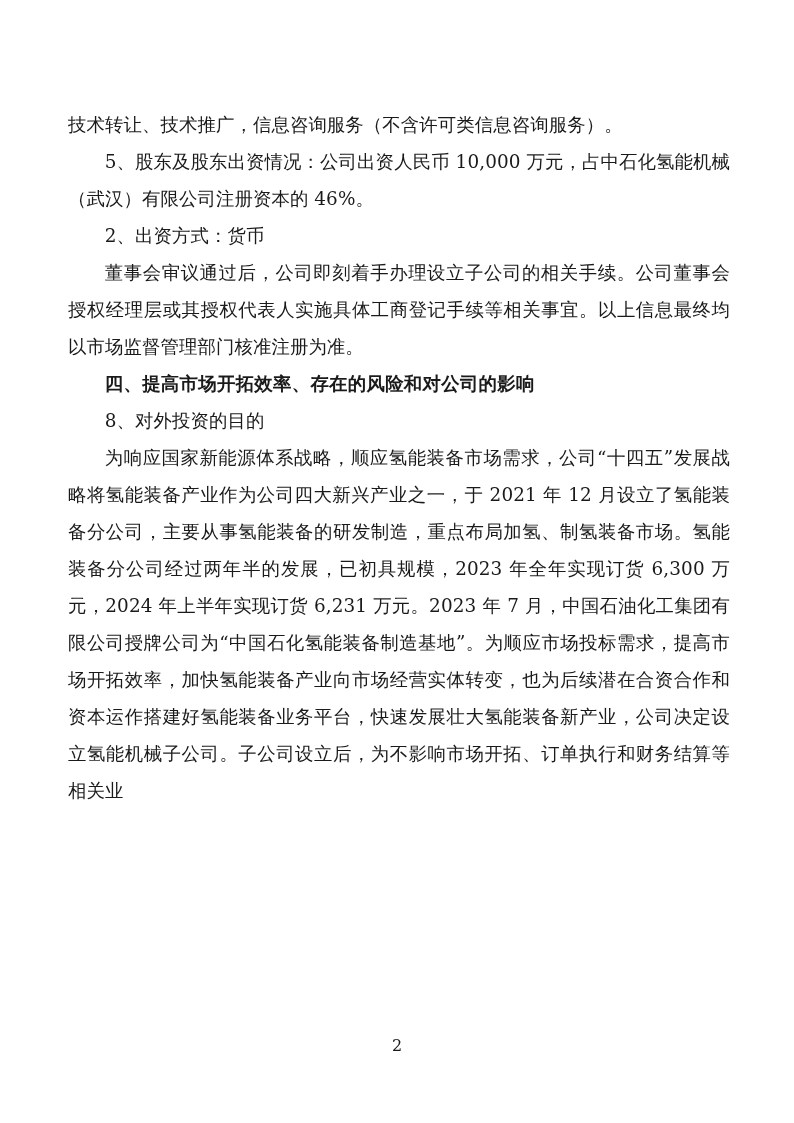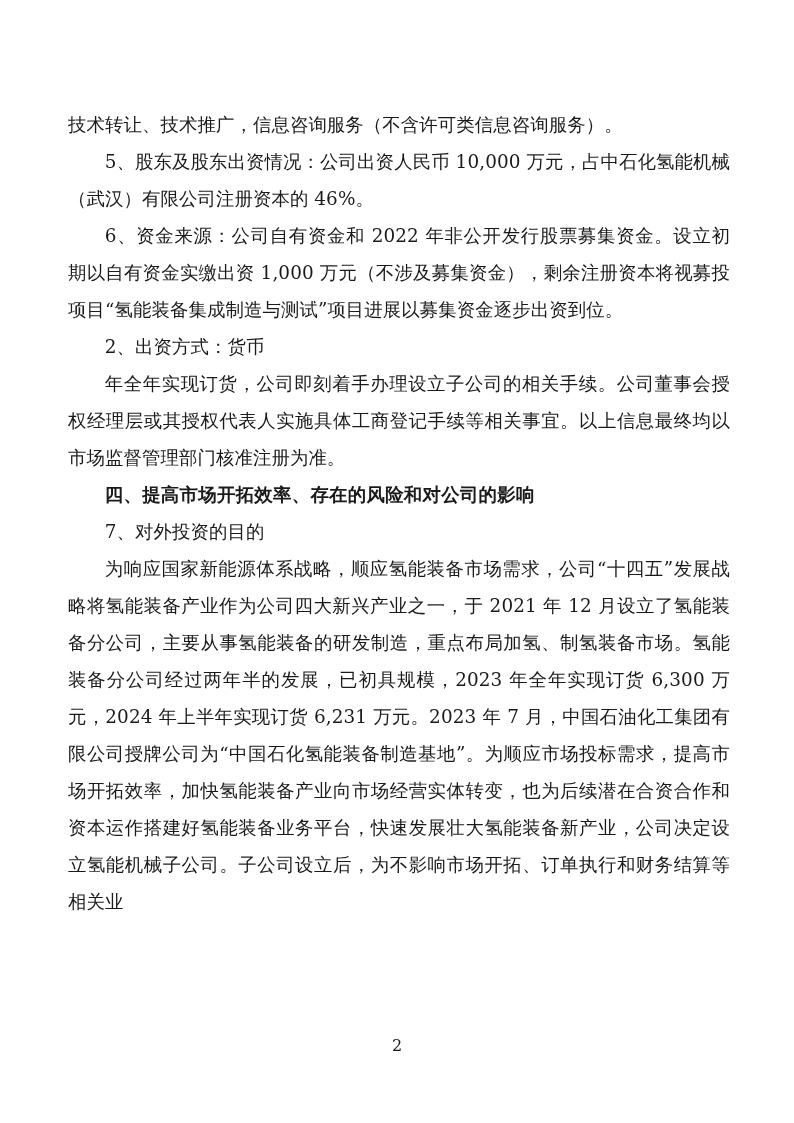--- a/index.html
+++ b/index.html
@@ -56,30 +56,29 @@
 <body>
 
 <div class="page">
   <div class="content">
 
     <p class="body-line">技术转让、技术推广，信息咨询服务（不含许可类信息咨询服务）。</p>
 
 
     <p class="indent">5、股东及股东出资情况：公司出资人民币 10,000 万元，占中石化氢能机械（武汉）有限公司注册资本的 46%。</p>
 
-    <p class="indent">6、资金来源：公司自有资金和 2022 年非公开发行股票募集资金。设立初期以自有资金实缴出资 1,000 万元（不涉及募集资金），剩余注册资本将视募投项目“氢能装备集成制造与测试”项目进展以募集资金逐步出资到位。</p>
 
     <p class="indent">2、出资方式：货币</p>
 
-    <p class="indent">年全年实现订货，公司即刻着手办理设立子公司的相关手续。公司董事会授权经理层或其授权代表人实施具体工商登记手续等相关事宜。以上信息最终均以市场监督管理部门核准注册为准。</p>
+    <p class="indent">董事会审议通过后，公司即刻着手办理设立子公司的相关手续。公司董事会授权经理层或其授权代表人实施具体工商登记手续等相关事宜。以上信息最终均以市场监督管理部门核准注册为准。</p>
 
 
 
     <p class="heading">四、提高市场开拓效率、存在的风险和对公司的影响</p>
 
-    <p class="indent">7、对外投资的目的</p>
+    <p class="indent">8、对外投资的目的</p>
 
     <p class="indent">为响应国家新能源体系战略，顺应氢能装备市场需求，公司“十四五”发展战略将氢能装备产业作为公司四大新兴产业之一，于 2021 年 12 月设立了氢能装备分公司，主要从事氢能装备的研发制造，重点布局加氢、制氢装备市场。氢能装备分公司经过两年半的发展，已初具规模，2023 年全年实现订货 6,300 万元，2024 年上半年实现订货 6,231 万元。2023 年 7 月，中国石油化工集团有限公司授牌公司为“中国石化氢能装备制造基地”。为顺应市场投标需求，提高市场开拓效率，加快氢能装备产业向市场经营实体转变，也为后续潜在合资合作和资本运作搭建好氢能装备业务平台，快速发展壮大氢能装备新产业，公司决定设立氢能机械子公司。子公司设立后，为不影响市场开拓、订单执行和财务结算等相关业</p>
 
   </div>
 
   <div class="page-number">2</div>
 </div>
 
 </body></html>

